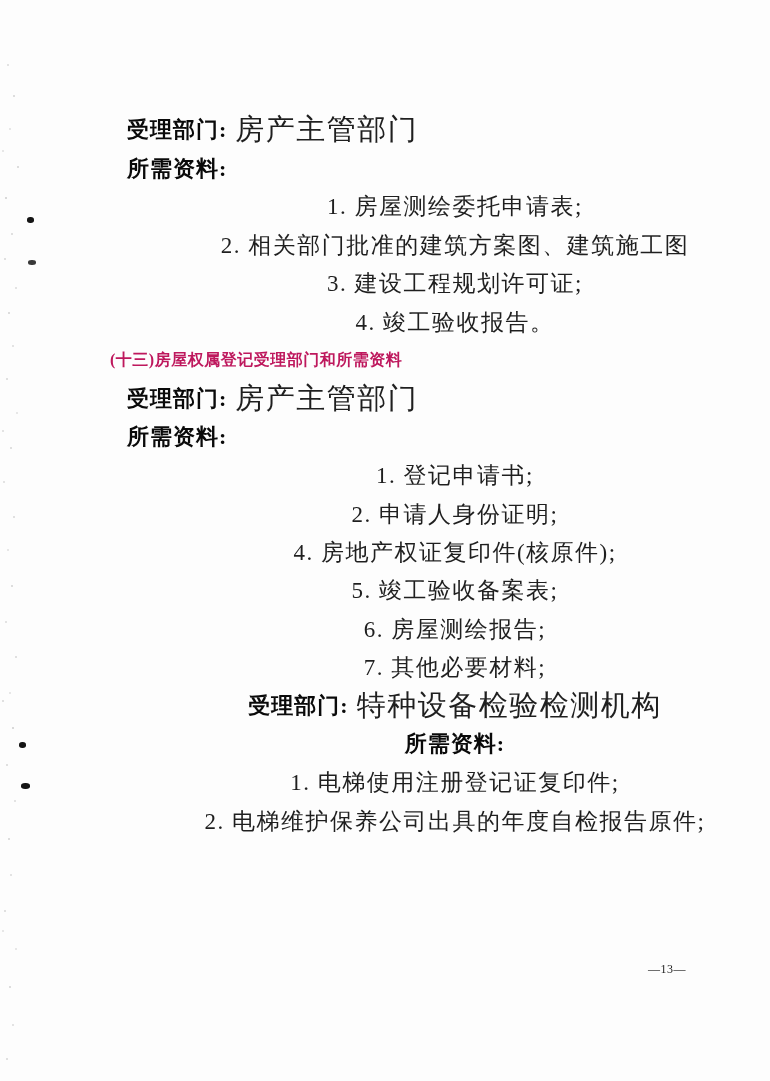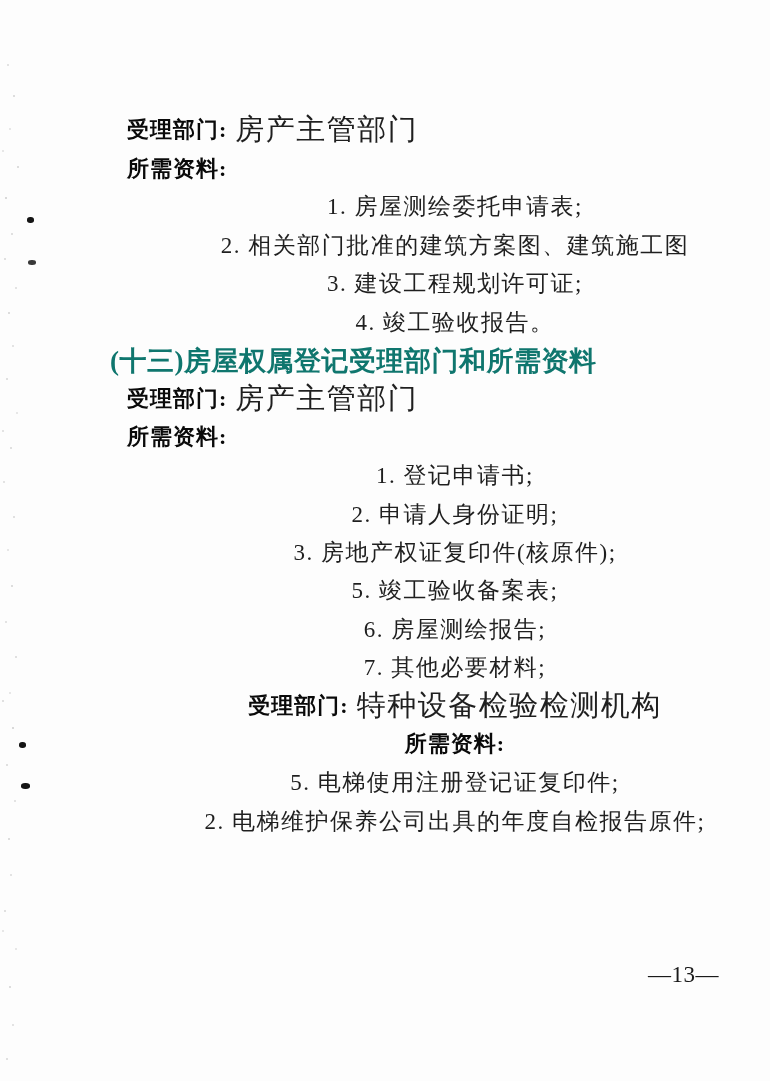--- a/index.html
+++ b/index.html
@@ -32,40 +32,40 @@
   .indent-a { padding-left: 127px; }
   .indent-b { padding-left: 140px; justify-content: center; }
   .bold-label {
     font-weight: bold;
     font-size: 22px;
     letter-spacing: 1px;
     color: #0a0a0a;
   }
   .heading-text {
     font-weight: bold;
-    font-size: 27px;
+    font-size: 16px;
     letter-spacing: 0.5px;
-    color: #0f766e;
+    color: #be185d;
   }
   .regular-text {
     font-size: 23px;
     letter-spacing: 1.5px;
     color: #1f1f1f;
   }
   .value-text {
     font-size: 29px;
     letter-spacing: 1.5px;
     color: #1f1f1f;
     margin-left: 8px;
   }
   .pageno {
     position: absolute;
     top: 962px;
     left: 648px;
-    font-size: 23px;
+    font-size: 12px;
     letter-spacing: 0.5px;
     color: #1a1a1a;
   }
   
   .ink-dot {
     position: absolute;
     background: #151515;
     border-radius: 45%;
   }
   .dot1 { left: 27px; top: 217px; width: 7px; height: 6px; }
@@ -140,41 +140,41 @@
     <div class="line indent-a">
       <span class="bold-label">所需资料:</span>
     </div>
     <div class="line indent-b">
       <span class="regular-text">1. 登记申请书;</span>
     </div>
     <div class="line indent-b">
       <span class="regular-text">2. 申请人身份证明;</span>
     </div>
     <div class="line indent-b">
-      <span class="regular-text">3. 房地产权证复印件(核原件);</span>
+      <span class="regular-text">4. 房地产权证复印件(核原件);</span>
     </div>
     <div class="line indent-b">
       <span class="regular-text">5. 竣工验收备案表;</span>
     </div>
     <div class="line indent-b">
       <span class="regular-text">6. 房屋测绘报告;</span>
     </div>
     <div class="line indent-b">
       <span class="regular-text">7. 其他必要材料;</span>
     </div>
 
     <div class="line indent-b">
       <span class="bold-label">受理部门:</span>
       <span class="value-text">特种设备检验检测机构</span>
     </div>
     <div class="line indent-b">
       <span class="bold-label">所需资料:</span>
     </div>
     <div class="line indent-b">
-      <span class="regular-text">5. 电梯使用注册登记证复印件;</span>
+      <span class="regular-text">1. 电梯使用注册登记证复印件;</span>
     </div>
     <div class="line indent-b">
       <span class="regular-text">2. 电梯维护保养公司出具的年度自检报告原件;</span>
     </div>
 
   </div>
 
   <div class="pageno">—13—</div>
 
 </div>

